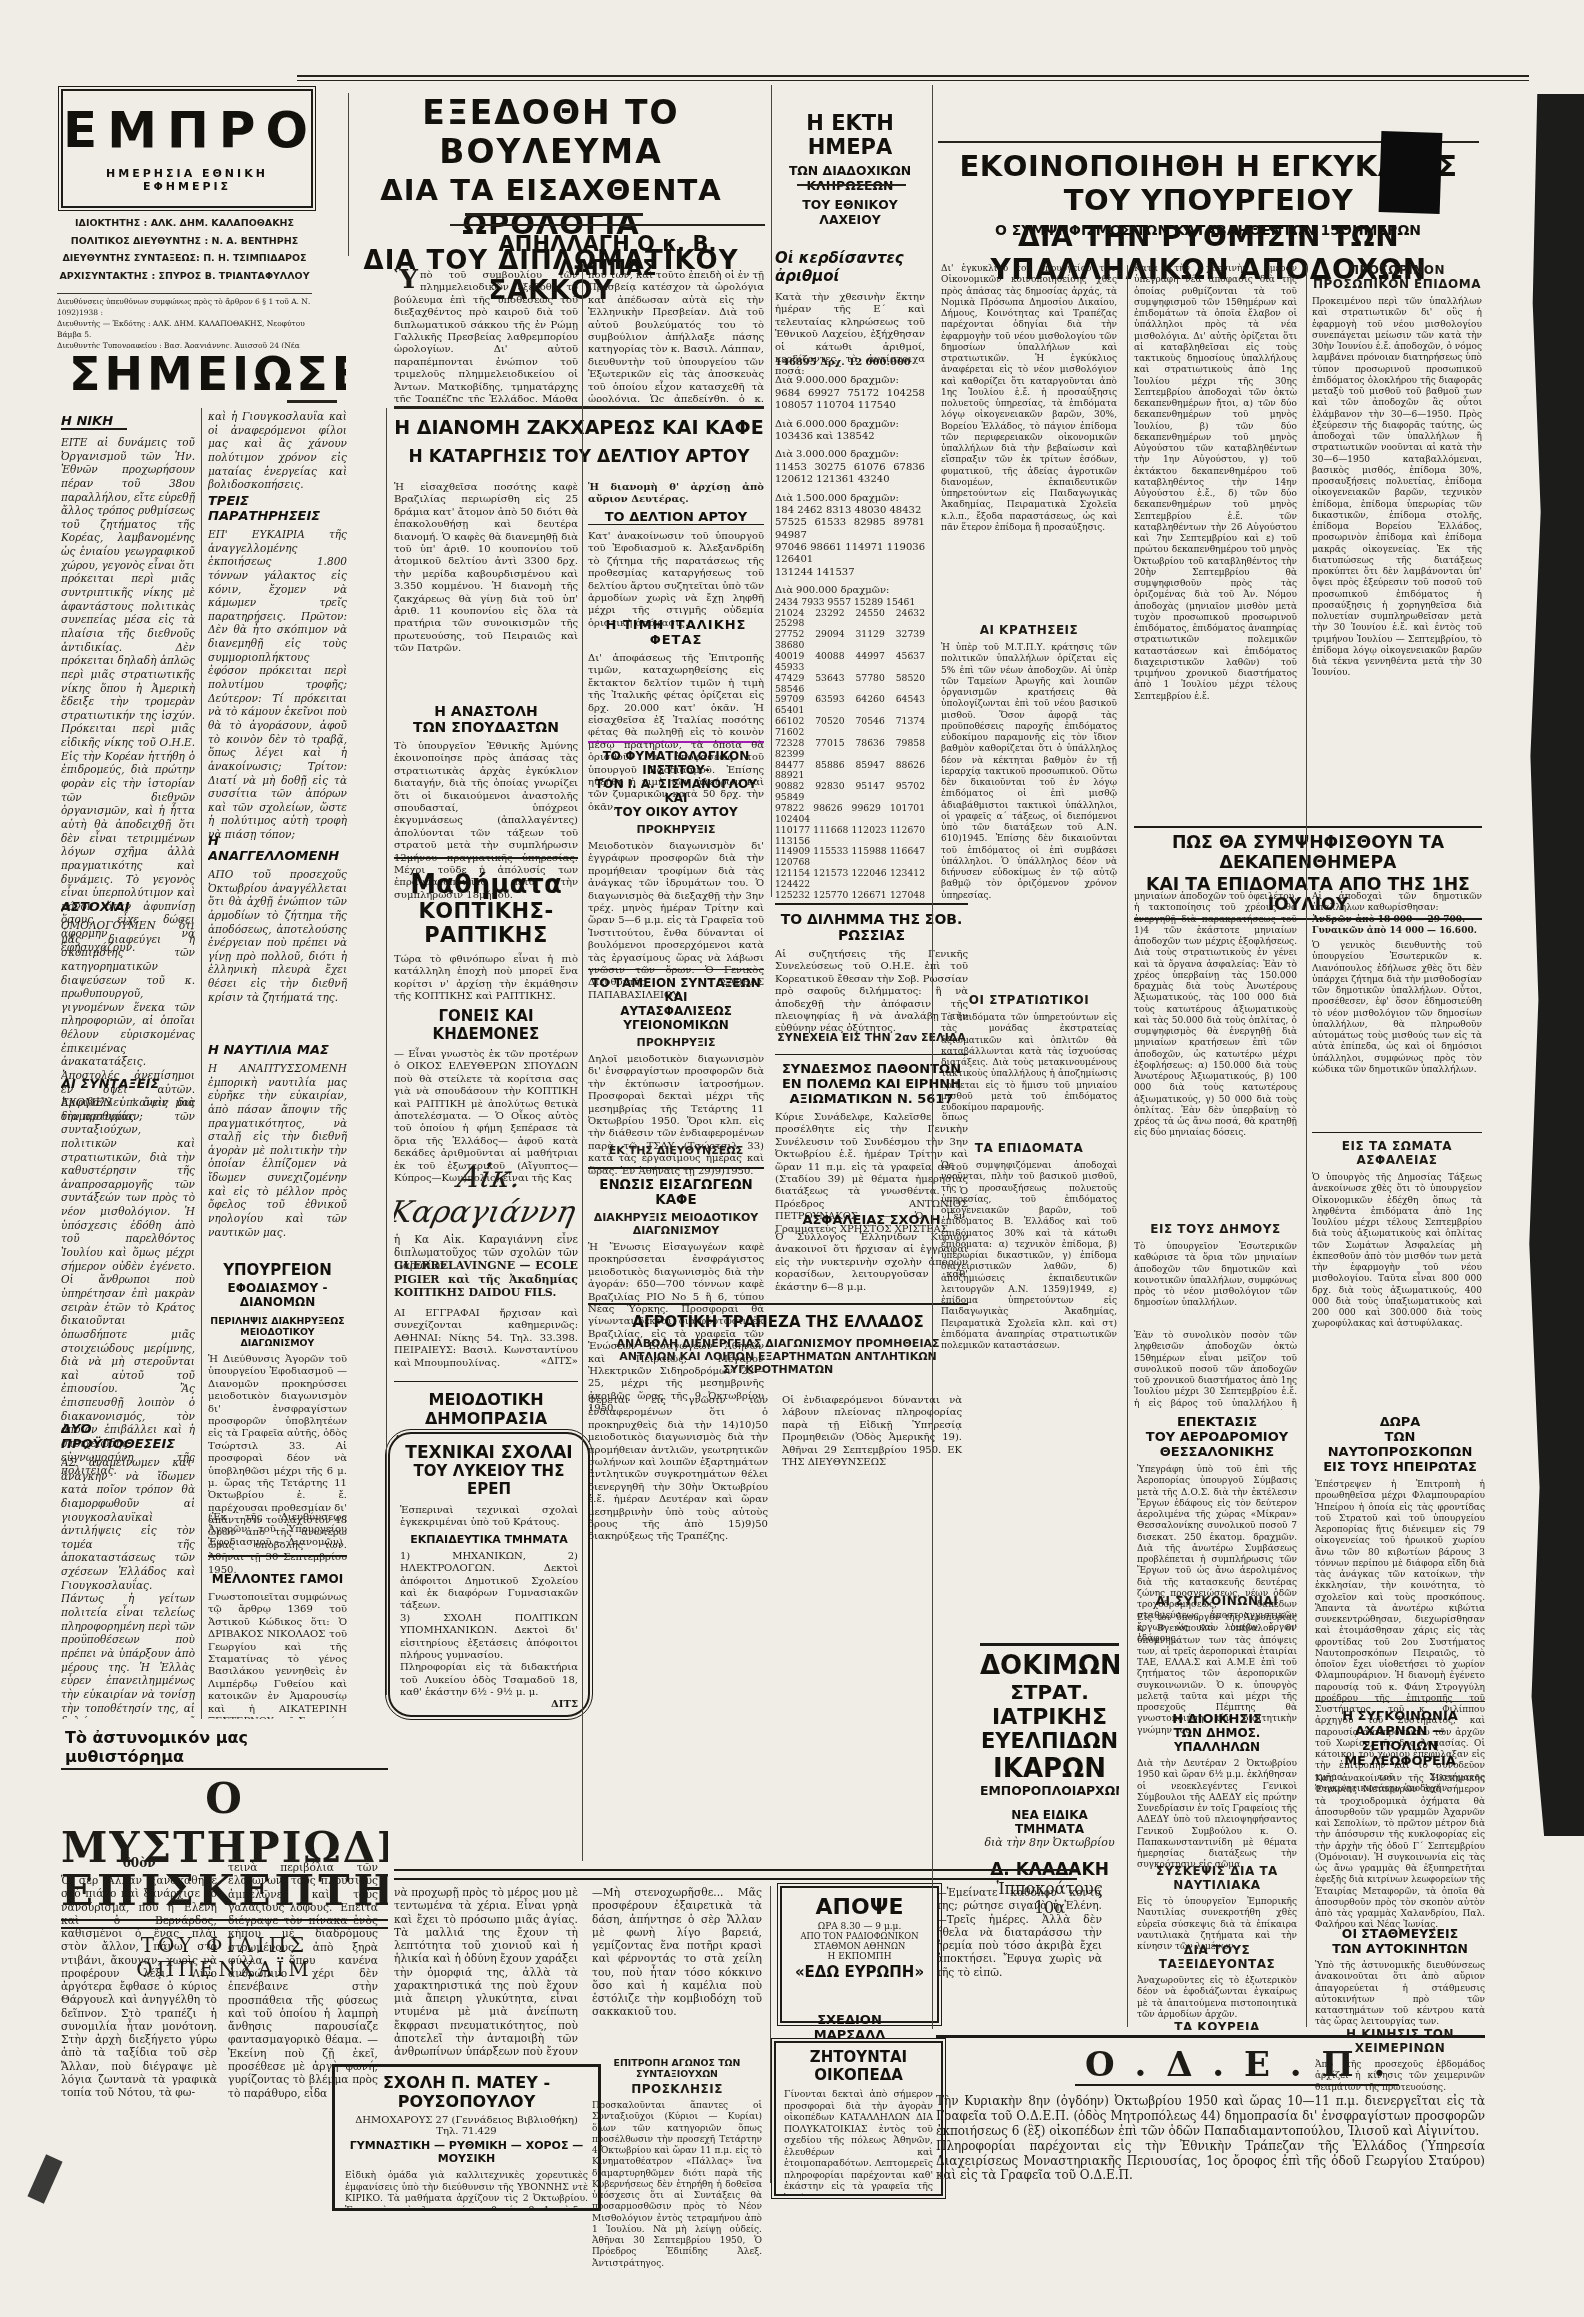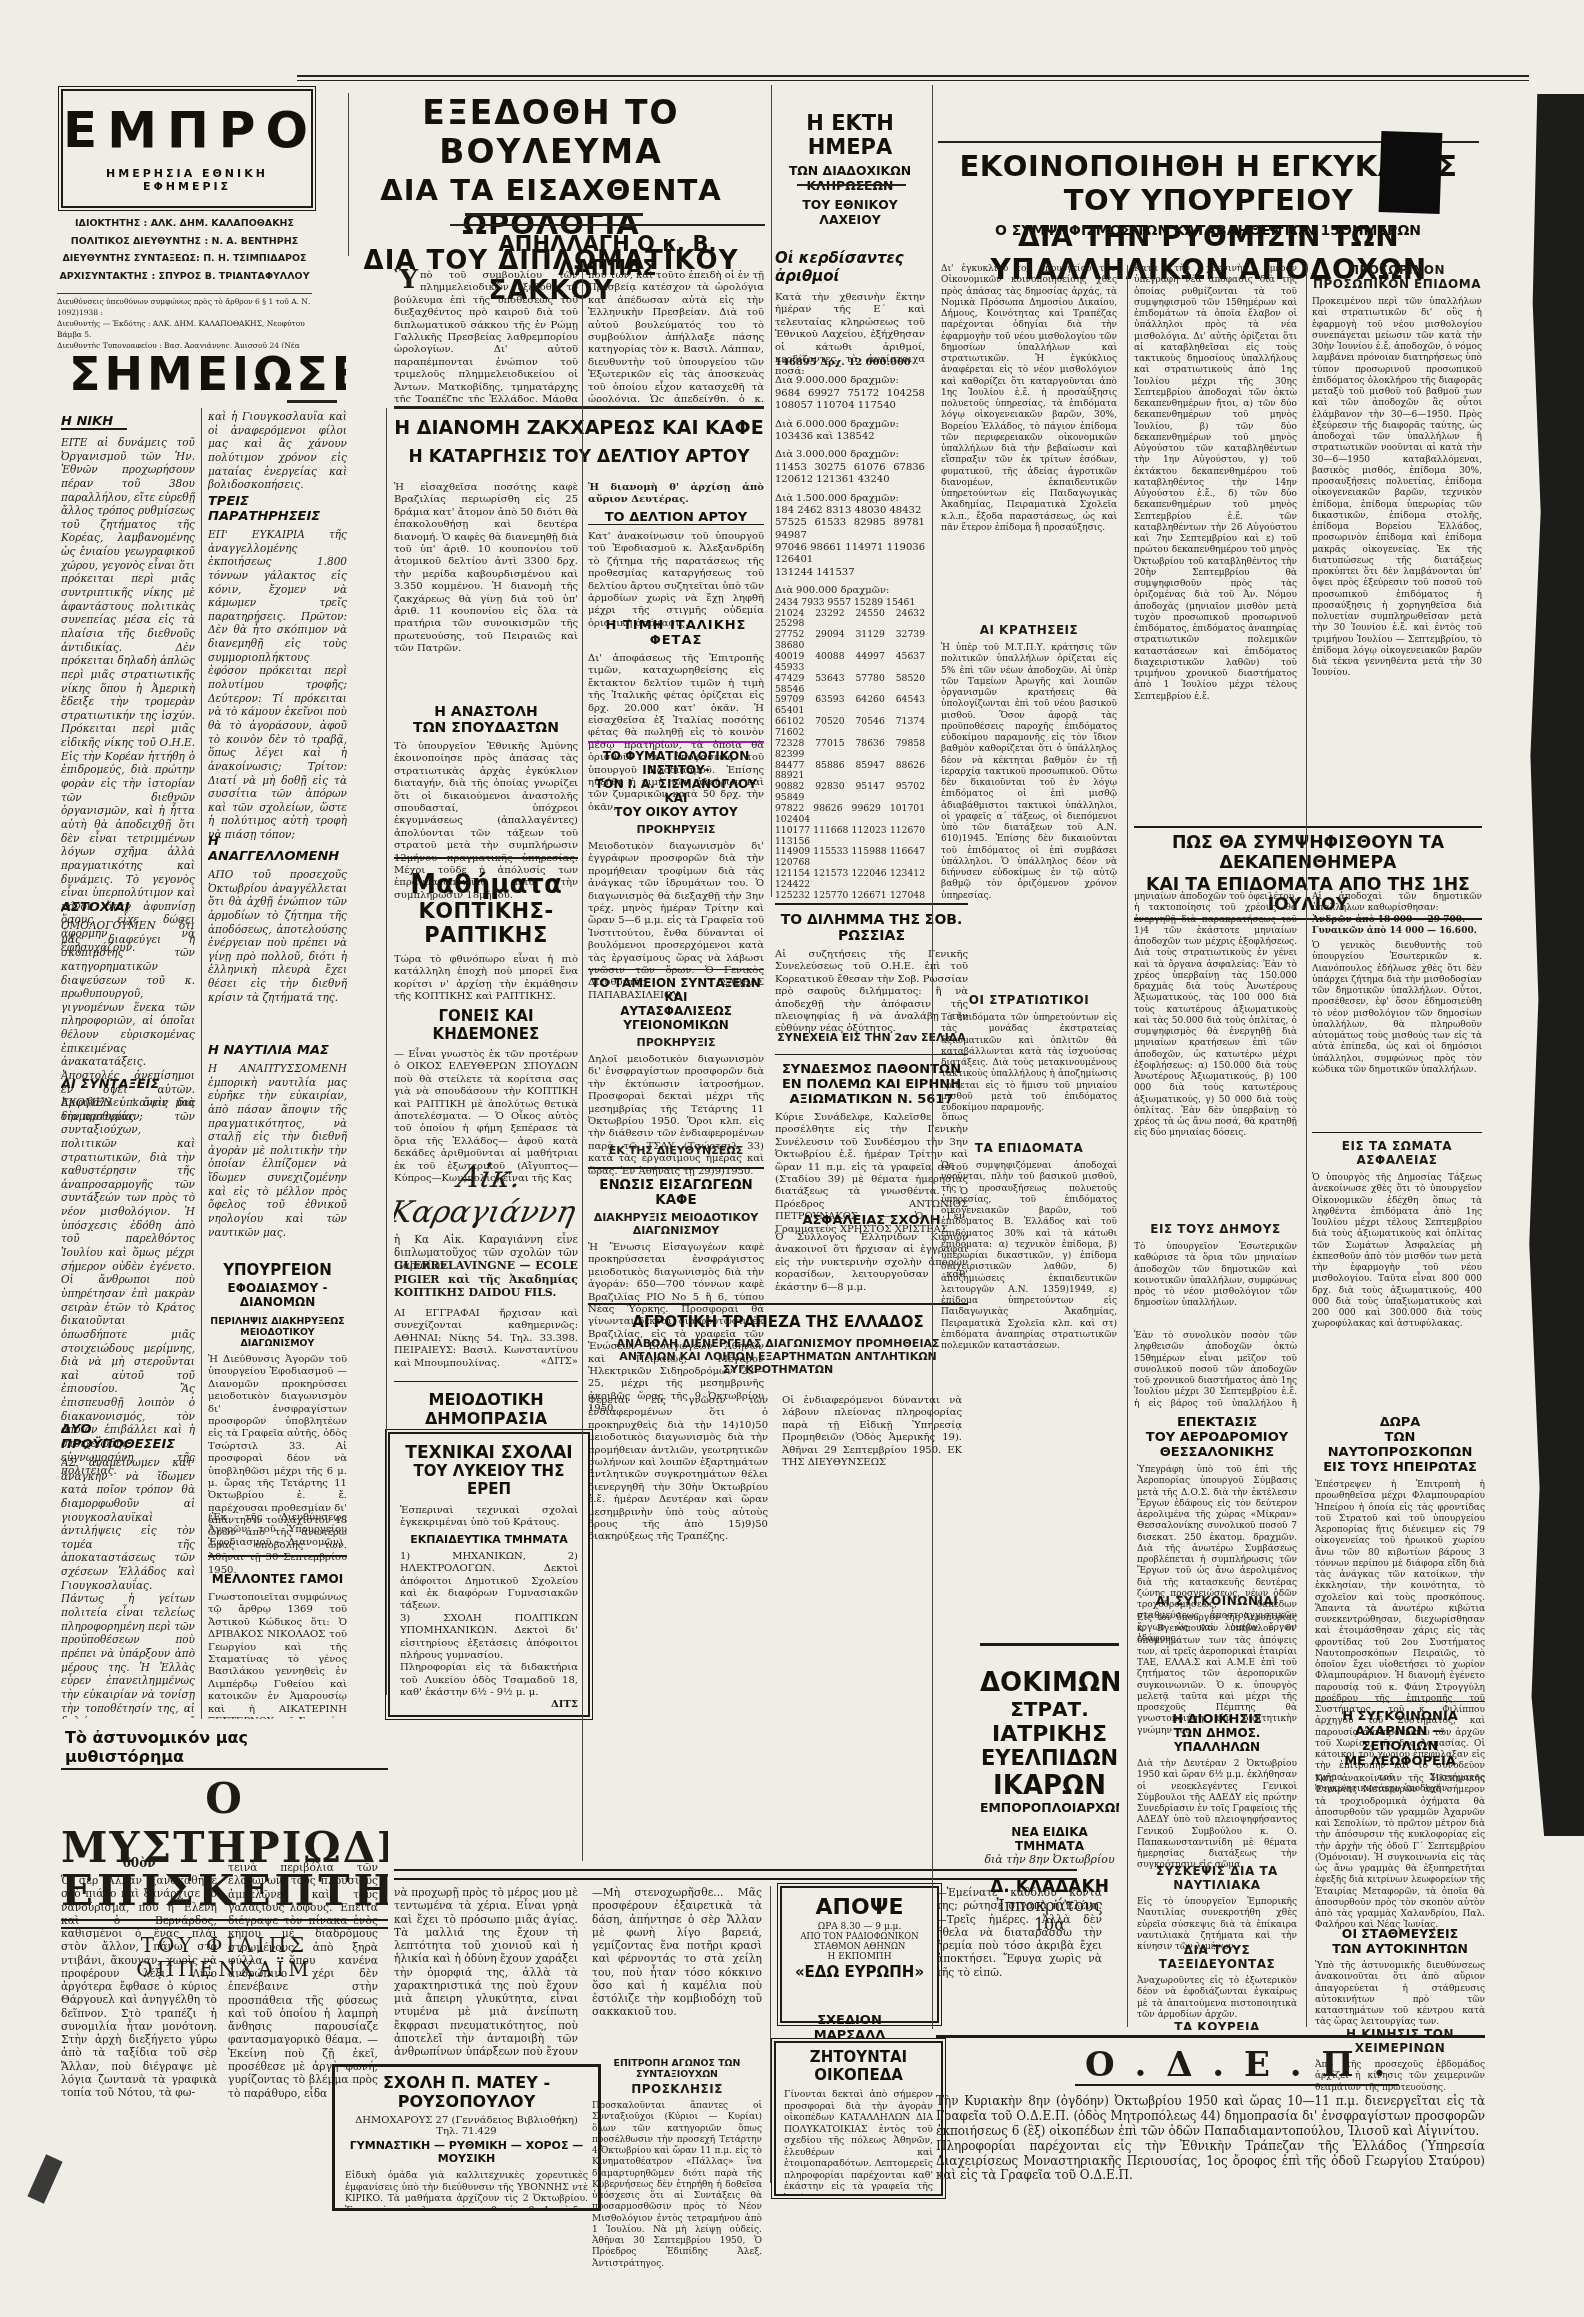--- a/index.html
+++ b/index.html
@@ -120,21 +120,21 @@
     <div class="body" style="margin-top:5px;height:109px;">— Εἶναι γνωστὸς ἐκ τῶν προτέρων ὁ ΟΙΚΟΣ ΕΛΕΥΘΕΡΩΝ ΣΠΟΥΔΩΝ ποὺ θὰ στείλετε τὰ κορίτσια σας γιὰ νὰ σπουδάσουν τὴν ΚΟΠΤΙΚΗ καὶ ΡΑΠΤΙΚΗ μὲ ἀπολύτως θετικὰ ἀποτελέσματα. — Ὁ Οἶκος αὐτὸς τοῦ ὁποίου ἡ φήμη ξεπέρασε τὰ ὅρια τῆς Ἑλλάδος— ἀφοῦ κατὰ δεκάδες ἀριθμοῦνται αἱ μαθήτριαι ἐκ τοῦ ἐξωτερικοῦ (Αἴγυπτος—Κύπρος—Κων)πολις) εἶναι τῆς Κας</div>
     <div class="ctr" style="font-style:italic;font-size:30px;transform:skewX(-12deg);margin-top:2px;">Αἰκ. Καραγιάννη</div>
     <div class="body ctr" style="margin-top:4px;height:26px;font-size:10.4px;">ἡ Κα Αἰκ. Καραγιάννη εἶνε διπλωματοῦχος τῶν σχολῶν τῶν Παρισίων</div>
     <div class="body ctr" style="font-weight:bold;font-size:11px;height:48px;">GUERRELAVINGNE — ECOLE PIGIER καὶ τῆς Ἀκαδημίας ΚΟΠΤΙΚΗΣ DAIDOU FILS.</div>
     <div class="body" style="height:48px;">ΑΙ ΕΓΓΡΑΦΑΙ ἤρχισαν καὶ συνεχίζονται καθημερινῶς: ΑΘΗΝΑΙ: Νίκης 54. Τηλ. 33.398. ΠΕΙΡΑΙΕΥΣ: Βασιλ. Κωνσταντίνου καὶ Μπουμπουλίνας.</div>
     <div class="body" style="text-align:right;height:16px;">«ΔΙΤΣ»</div>
     <div class="hl ctr" style="font-size:16px;margin-top:10px;border-top:1px solid #1d1b15;padding-top:8px;">ΜΕΙΟΔΟΤΙΚΗ ΔΗΜΟΠΡΑΣΙΑ</div>
     <div class="body" style="margin-top:5px;height:129px;">Δημόσιον μειοδοτικὸν διαγωνισμὸν δι' ἐνσφραγίστων προσφορῶν προκηρύσσει ἡ ἁρμοδία ὑπηρεσία διὰ τὴν προμήθειαν εἰδῶν τροφοδοσίας. Προσφοραὶ δεκταὶ μέχρι τῆς μεσημβρίας τῆς Τετάρτης 11 Ὀκτωβρίου 1950. Ὅροι κλπ. εἰς τὴν διάθεσιν τῶν ἐνδιαφερομένων καθ' ἑκάστην ἐργάσιμον ἡμέραν καὶ ὥραν.</div>
   </div>
 
-  <div class="abs box" style="left:388px;top:1432px;width:178px;height:265px;padding:8px 10px;">
+  <div class="abs box" style="left:388px;top:1432px;width:178px;height:265px;padding:8px 10px;border-radius:23px;">
     <div class="hl ctr" style="font-size:17px;">ΤΕΧΝΙΚΑΙ ΣΧΟΛΑΙ</div>
     <div class="hl ctr" style="font-size:15px;">ΤΟΥ ΛΥΚΕΙΟΥ ΤΗΣ ΕΡΕΠ</div>
     <div class="body ctr" style="margin-top:6px;">Ἑσπεριναὶ τεχνικαὶ σχολαὶ ἐγκεκριμέναι ὑπὸ τοῦ Κράτους.</div>
     <div class="hl ctr" style="font-size:11px;margin-top:4px;">ΕΚΠΑΙΔΕΥΤΙΚΑ ΤΜΗΜΑΤΑ</div>
     <div class="body" style="margin-top:4px;">1) ΜΗΧΑΝΙΚΩΝ, 2) ΗΛΕΚΤΡΟΛΟΓΩΝ. Δεκτοὶ ἀπόφοιτοι Δημοτικοῦ Σχολείου καὶ ἐκ διαφόρων Γυμνασιακῶν τάξεων.</div>
     <div class="body">3) ΣΧΟΛΗ ΠΟΛΙΤΙΚΩΝ ΥΠΟΜΗΧΑΝΙΚΩΝ. Δεκτοὶ δι' εἰσιτηρίους ἐξετάσεις ἀπόφοιτοι πλήρους γυμνασίου.</div>
     <div class="body">Πληροφορίαι εἰς τὰ διδακτήρια τοῦ Λυκείου ὁδὸς Τσαμαδοῦ 18, καθ' ἑκάστην 6½ - 9½ μ. μ.</div>
     <div class="body" style="text-align:right;font-weight:bold;">ΔΙΤΣ</div>
   </div>
 
@@ -250,21 +250,21 @@
 
   <div class="abs" style="left:1312px;top:891px;width:170px;height:519px;">
     <div class="body9">Αἱ ἀποδοχαὶ τῶν δημοτικῶν ὑπαλλήλων καθωρίσθησαν:</div>
     <div class="body9 pre" style="font-weight:bold;">Ἀνδρῶν ἀπὸ 18 000 — 29 700.
 Γυναικῶν ἀπὸ 14 000 — 16.600.</div>
     <div class="body9" style="margin-top:4px;height:188px;">Ὁ γενικὸς διευθυντὴς τοῦ ὑπουργείου Ἐσωτερικῶν κ. Λιανόπουλος ἐδήλωσε χθὲς ὅτι δὲν ὑπάρχει ζήτημα διὰ τὴν μισθοδοσίαν τῶν δημοτικῶν ὑπαλλήλων. Οὗτοι, προσέθεσεν, ἐφ' ὅσον ἐδημοσιεύθη τὸ νέον μισθολόγιον τῶν δημοσίων ὑπαλλήλων, θὰ πληρωθοῦν αὐτομάτως τοὺς μισθούς των εἰς τὰ αὐτὰ ἐπίπεδα, ὡς καὶ οἱ δημόσιοι ὑπάλληλοι, συμφώνως πρὸς τὸν κώδικα τῶν δημοτικῶν ὑπαλλήλων.</div>
     <div class="shead" style="margin-top:4px;border-top:1px solid #1d1b15;padding-top:6px;">ΕΙΣ ΤΑ ΣΩΜΑΤΑ ΑΣΦΑΛΕΙΑΣ</div>
     <div class="body9" style="margin-top:5px;height:218px;">Ὁ ὑπουργὸς τῆς Δημοσίας Τάξεως ἀνεκοίνωσε χθὲς ὅτι τὸ ὑπουργεῖον Οἰκονομικῶν ἐδέχθη ὅπως τὰ ληφθέντα ἐπιδόματα ἀπὸ 1ης Ἰουλίου μέχρι τέλους Σεπτεμβρίου διὰ τοὺς ἀξιωματικοὺς καὶ ὁπλίτας τῶν Σωμάτων Ἀσφαλείας μὴ ἐκπεσθοῦν ἀπὸ τὸν μισθόν των μετὰ τὴν ἐφαρμογὴν τοῦ νέου μισθολογίου. Ταῦτα εἶναι 800 000 δρχ. διὰ τοὺς ἀξιωματικούς, 400 000 διὰ τοὺς ὑπαξιωματικοὺς καὶ 200 000 καὶ 300.000 διὰ τοὺς χωροφύλακας καὶ ἀστυφύλακας.</div>
   </div>
 
-  <div class="abs ctr" style="left:980px;top:1643px;width:139px;height:337px;border-top:3px solid #1d1b15;padding-top:21px;">
+  <div class="abs ctr" style="left:980px;top:1643px;width:139px;height:337px;border-top:3px solid #1d1b15;padding-top:4px;">
     <div class="hl" style="font-size:26px;">ΔΟΚΙΜΩΝ</div>
     <div class="hl" style="font-size:20px;">ΣΤΡΑΤ.</div>
     <div class="hl" style="font-size:22px;">ΙΑΤΡΙΚΗΣ</div>
     <div class="hl" style="font-size:21px;">ΕΥΕΛΠΙΔΩΝ</div>
     <div class="hl" style="font-size:26px;">ΙΚΑΡΩΝ</div>
     <div class="hl" style="font-size:12.4px;">ΕΜΠΟΡΟΠΛΟΙΑΡΧΩΝ</div>
     <div class="hl" style="font-size:12px;margin-top:10px;">ΝΕΑ ΕΙΔΙΚΑ ΤΜΗΜΑΤΑ</div>
     <div style="font-size:11px;font-style:italic;">διὰ τὴν 8ην Ὀκτωβρίου</div>
     <div class="hl" style="font-size:17px;margin-top:10px;">Δ. ΚΛΑΔΑΚΗ</div>
     <div style="font-size:16px;">Ἱπποκράτους 10α</div>

